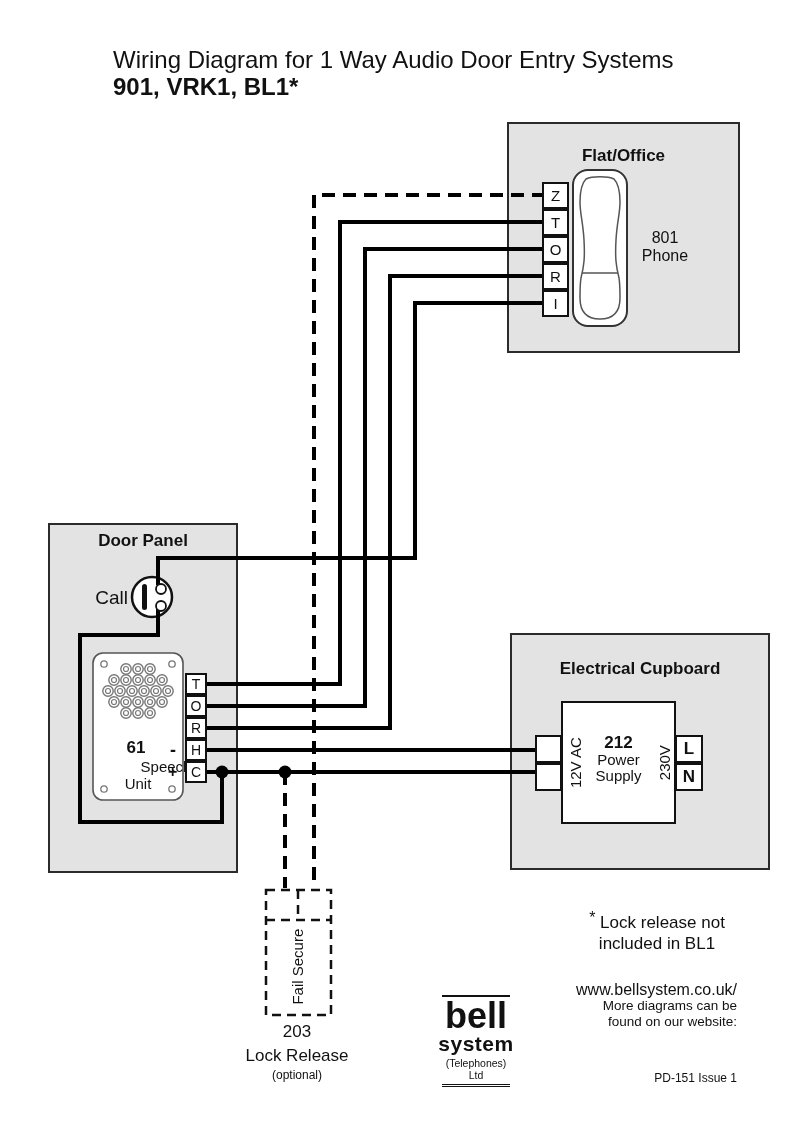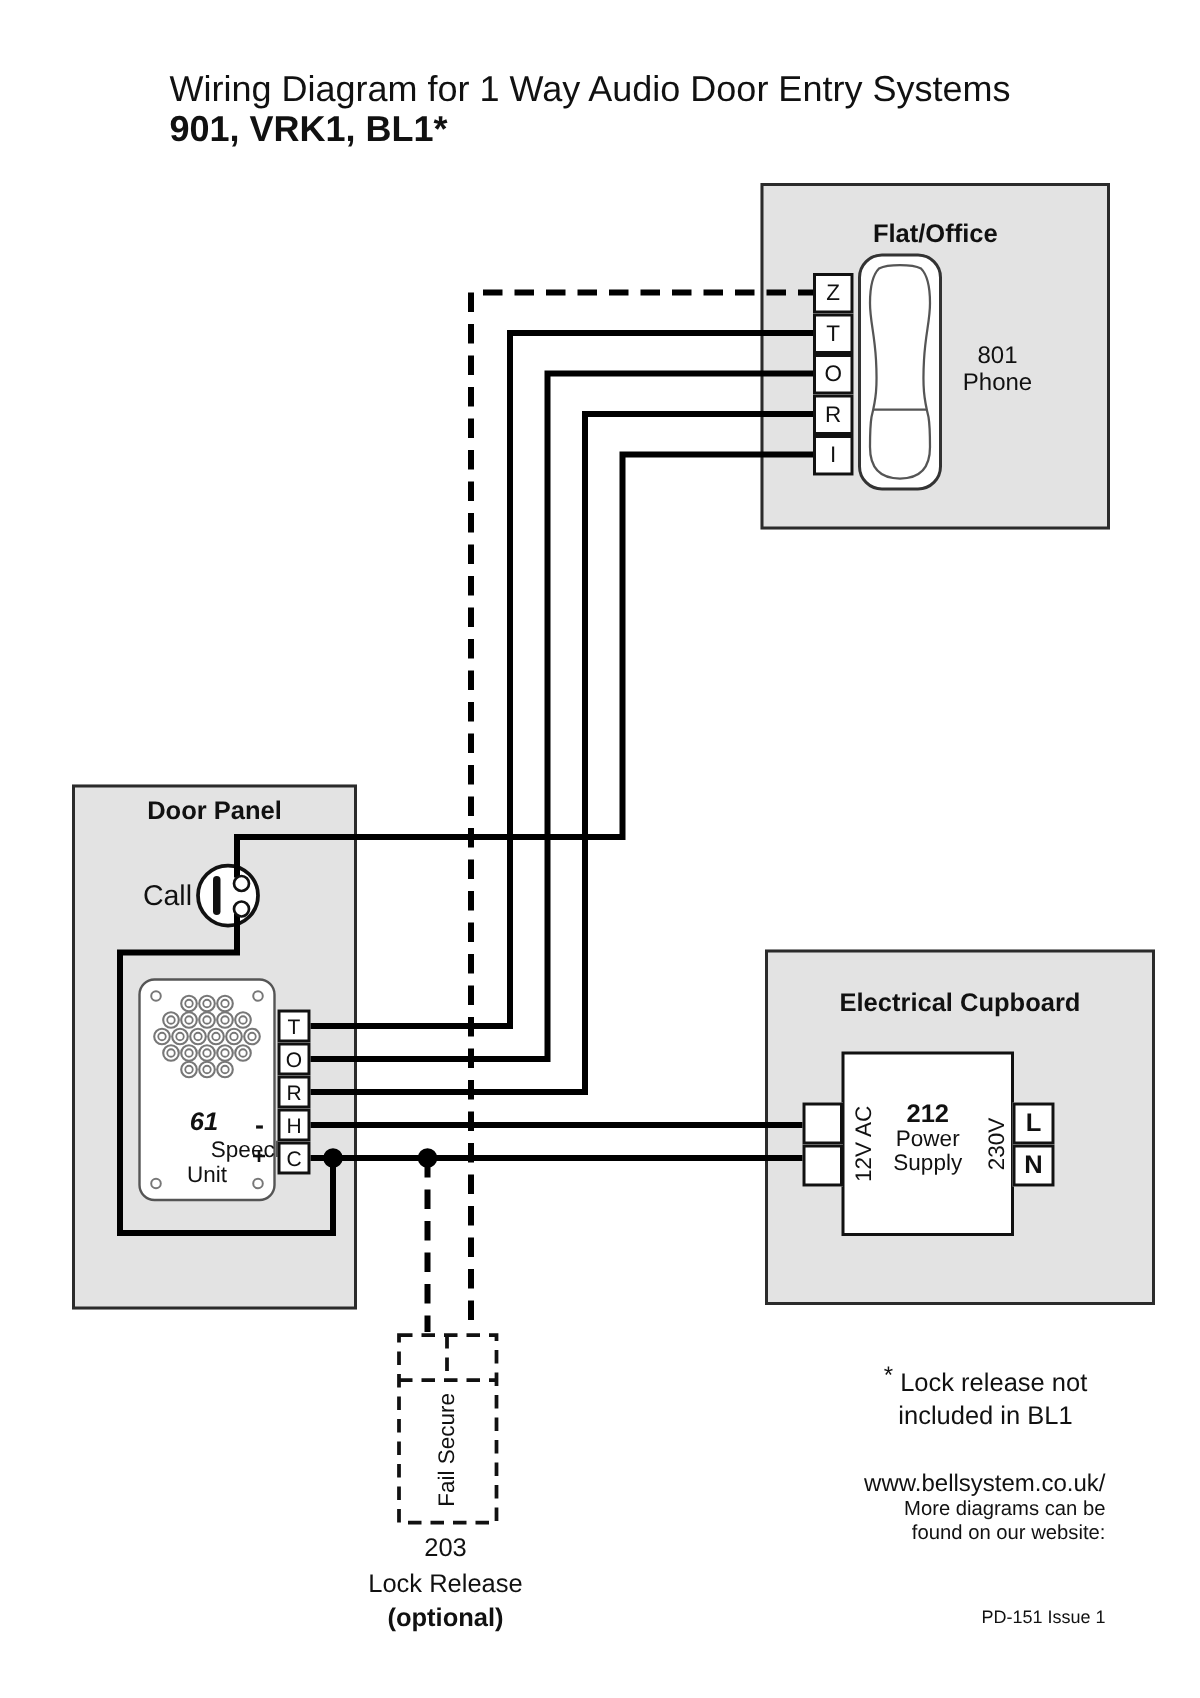--- a/index.html
+++ b/index.html
@@ -128,21 +128,21 @@
   <div class="term" style="left:542px;top:209px;width:27px;height:27px;">T</div>
   <div class="term" style="left:542px;top:236px;width:27px;height:27px;">O</div>
   <div class="term" style="left:542px;top:263px;width:27px;height:27px;">R</div>
   <div class="term" style="left:542px;top:290px;width:27px;height:27px;">I</div>
 
   <div class="label center" style="left:630px;top:229px;width:70px;font-size:16px;">801</div>
   <div class="label center" style="left:630px;top:247px;width:70px;font-size:16px;">Phone</div>
 
   <div class="label right" style="left:88px;top:587px;width:40px;font-size:19px;">Call</div>
 
-  <div class="label center" style="left:93px;top:738px;width:86px;font-size:17px;font-weight:bold;font-style:italic;">61</div>
+  <div class="label center" style="left:93px;top:738px;width:86px;font-size:17px;font-weight:bold;">61</div>
   <div class="label center" style="left:93px;top:758px;width:90px;font-size:15px;padding-left:28px;">Speech</div>
   <div class="label center" style="left:93px;top:775px;width:90px;font-size:15px;">Unit</div>
   <div class="label" style="left:170px;top:740px;font-size:18px;font-weight:bold;">-</div>
   <div class="label" style="left:168px;top:763px;font-size:16px;font-weight:bold;">+</div>
 
   <div class="term" style="left:185px;top:673px;width:22px;height:22px;font-size:14px;">T</div>
   <div class="term" style="left:185px;top:695px;width:22px;height:22px;font-size:14px;">O</div>
   <div class="term" style="left:185px;top:717px;width:22px;height:22px;font-size:14px;">R</div>
   <div class="term" style="left:185px;top:739px;width:22px;height:22px;font-size:14px;">H</div>
   <div class="term" style="left:185px;top:761px;width:22px;height:22px;font-size:14px;">C</div>
@@ -154,24 +154,31 @@
   <div class="label rot" style="left:615px;top:754px;width:100px;font-size:15px;">230V</div>
 
   <div class="term" style="left:535px;top:735px;width:27px;height:28px;"></div>
   <div class="term" style="left:535px;top:763px;width:27px;height:28px;"></div>
   <div class="term bold" style="left:675px;top:735px;width:28px;height:28px;">L</div>
   <div class="term bold" style="left:675px;top:763px;width:28px;height:28px;">N</div>
 
   <div class="label rot" style="left:243px;top:958px;width:110px;font-size:15px;">Fail Secure</div>
   <div class="label center" style="left:247px;top:1022px;width:100px;font-size:17px;">203</div>
   <div class="label center" style="left:222px;top:1046px;width:150px;font-size:17px;">Lock Release</div>
-  <div class="label center" style="left:232px;top:1069px;width:130px;font-size:17px;font-weight:bold;">(optional)</div>
+  <div class="label center" style="left:232px;top:1069px;width:130px;font-size:12px;">(optional)</div>
 
   <div class="label center" style="left:572px;top:909px;width:170px;font-size:17px;"><span class="star">*</span> <span>Lock release not</span></div>
   <div class="label center" style="left:572px;top:934px;width:170px;font-size:17px;">included in BL1</div>
 
+  <div class="logo">
+    <div class="rule-top"></div>
+    <div class="name">bell</div>
+    <div class="type">system</div>
+    <div class="company">(Telephones) Ltd</div>
+    <div class="rule-bottom"></div>
+  </div>
 
   <div class="label right" style="left:557px;top:998px;width:180px;font-size:13.5px;">More diagrams can be</div>
   <div class="label right" style="left:557px;top:1014px;width:180px;font-size:13.5px;">found on our website:</div>
   <div class="label right" style="left:547px;top:981px;width:190px;font-size:16px;">www.bellsystem.co.uk/</div>
   <div class="label right" style="left:557px;top:1072px;width:180px;font-size:12px;">PD-151 Issue 1</div>
 
 </div>
 
 </body></html>

